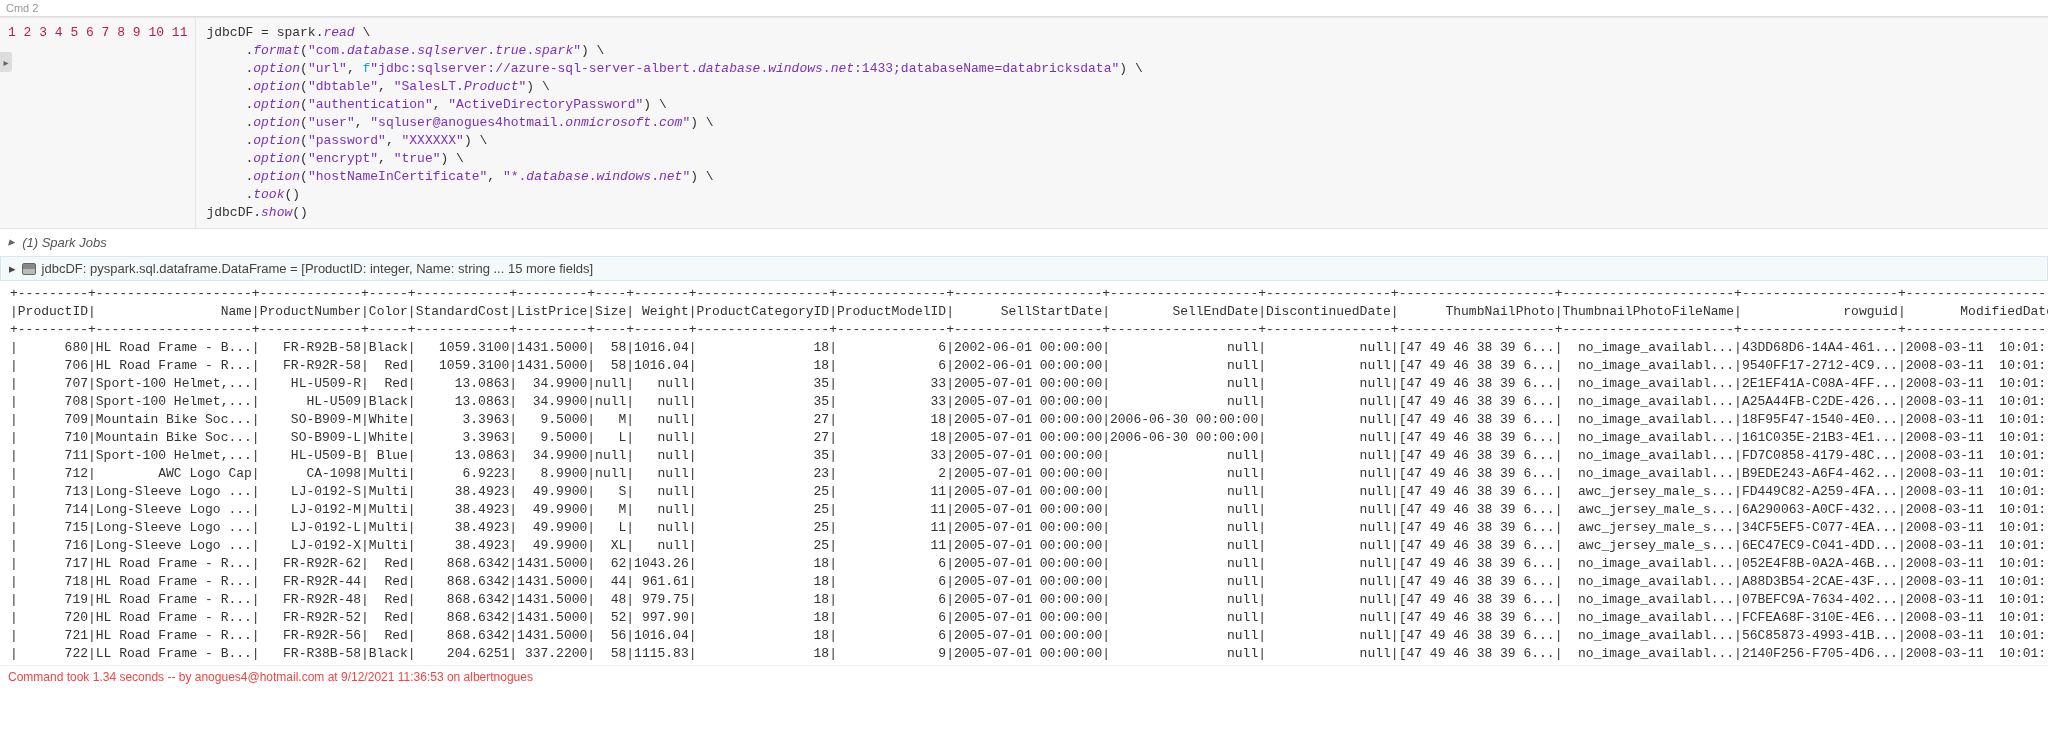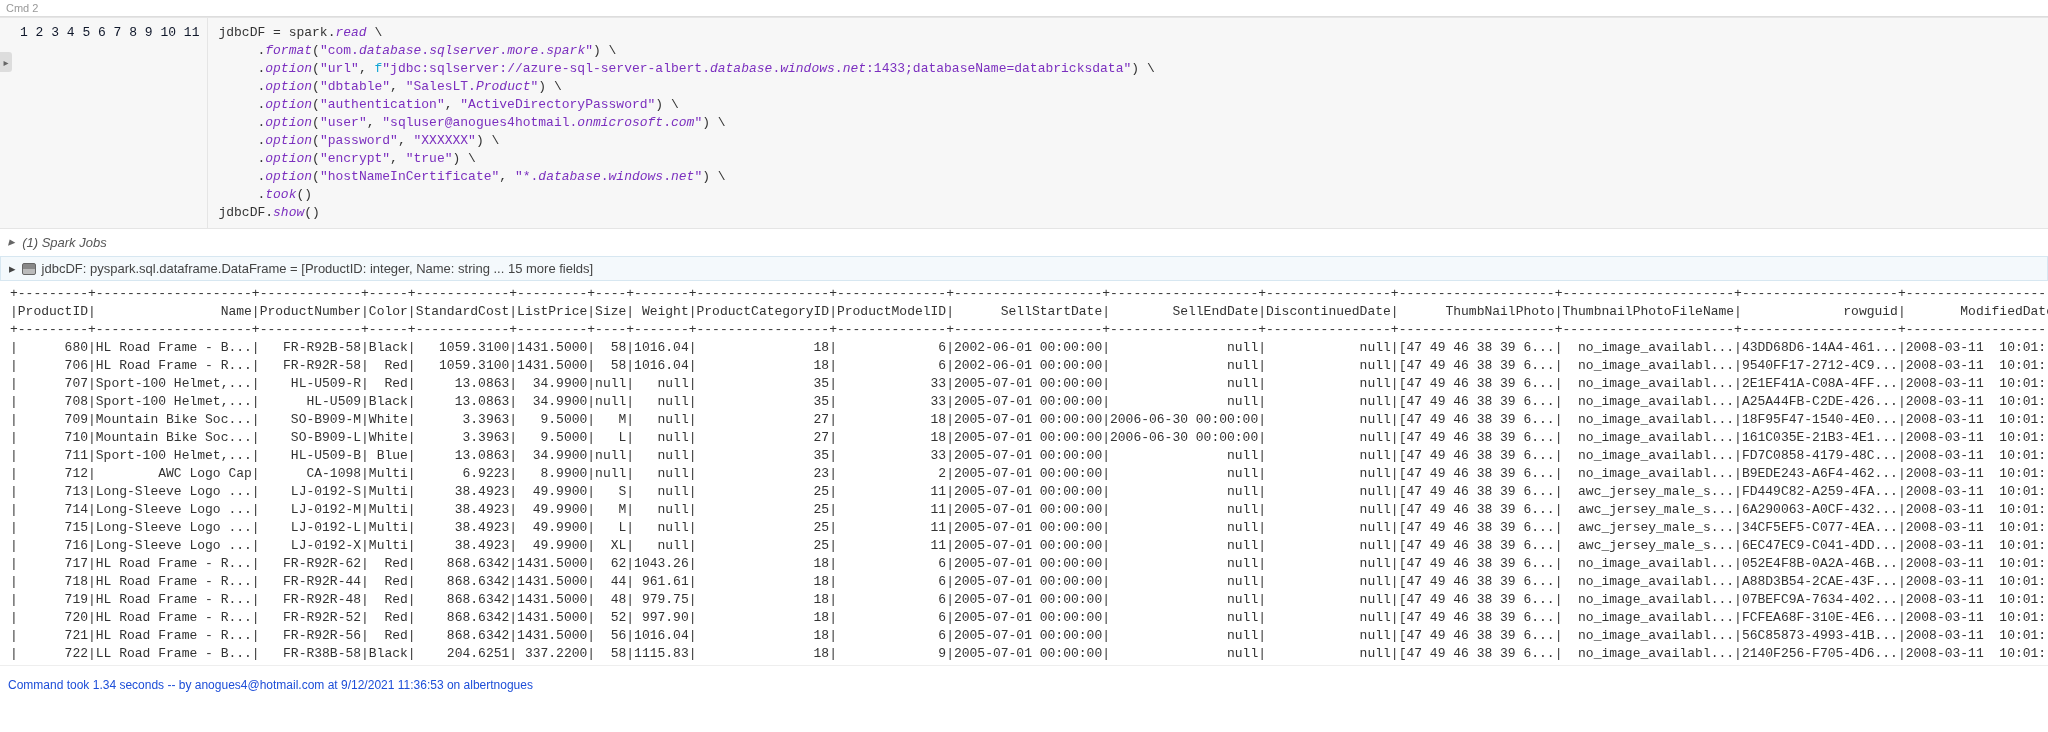--- a/index.html
+++ b/index.html
@@ -20,23 +20,23 @@
   .code-block {
     background:#f7f7f7;
     border-top:1px solid #e5e5e5;
     border-bottom:1px solid #e5e5e5;
     display:flex;
     font-family: Menlo, Consolas, "Courier New", monospace;
     font-size:13px;
     line-height:18px;
   }
   .gutter {
-    padding:6px 8px 6px 20px;
+    padding:6px 8px 6px 8px;
     text-align:right;
-    color:#0f172a;
+    color:#be185d;
     user-select:none;
     border-right:1px solid #e5e5e5;
     min-width:32px;
   }
   .code {
     padding:6px 10px;
     white-space:pre;
   }
   .tok-attr { color:#7b2fbf;font-style:italic; } 
   .tok-str { color:#7b2fbf; }
@@ -68,22 +68,22 @@
   .output {
     font-family: Menlo, Consolas, "Courier New", monospace;
     font-size:13px;
     line-height:18px;
     white-space:pre;
     padding:4px 10px 2px 10px;
     color:#333;
   }
   .footer {
     font-size:12px;
-    color:#1d4ed8;
-    padding:12px 8px;
+    color:#ef4444;
+    padding:4px 8px;
     border-top:1px solid #eee;
   }
   .handle {
     position:absolute;
     left:0; top:52px;
     width:12px; height:20px;
     background:#ddd;
     border-radius:0 3px 3px 0;
     display:flex; align-items:center; justify-content:center;
     font-size:10px; color:#666;
@@ -103,21 +103,21 @@
 3
 4
 5
 6
 7
 8
 9
 10
 11</div>
   <div class="code" id="code">jdbcDF = spark.<span class="tok-attr">read</span> \
-     .<span class="tok-attr">format</span>(<span class="tok-str">"com.<span class="tok-attr">database</span>.<span class="tok-attr">sqlserver</span>.<span class="tok-attr">more</span>.<span class="tok-attr">spark</span>"</span>) \
+     .<span class="tok-attr">format</span>(<span class="tok-str">"com.<span class="tok-attr">database</span>.<span class="tok-attr">sqlserver</span>.<span class="tok-attr">true</span>.<span class="tok-attr">spark</span>"</span>) \
      .<span class="tok-attr">option</span>(<span class="tok-str">"url"</span>, <span class="tok-key">f</span><span class="tok-str">"jdbc:sqlserver://azure-sql-server-albert.<span class="tok-attr">database</span>.<span class="tok-attr">windows</span>.<span class="tok-attr">net</span>:1433;databaseName=databricksdata"</span>) \
      .<span class="tok-attr">option</span>(<span class="tok-str">"dbtable"</span>, <span class="tok-str">"SalesLT.<span class="tok-attr">Product</span>"</span>) \
      .<span class="tok-attr">option</span>(<span class="tok-str">"authentication"</span>, <span class="tok-str">"ActiveDirectoryPassword"</span>) \
      .<span class="tok-attr">option</span>(<span class="tok-str">"user"</span>, <span class="tok-str">"sqluser@anogues4hotmail.<span class="tok-attr">onmicrosoft</span>.<span class="tok-attr">com</span>"</span>) \
      .<span class="tok-attr">option</span>(<span class="tok-str">"password"</span>, <span class="tok-str">"XXXXXX"</span>) \
      .<span class="tok-attr">option</span>(<span class="tok-str">"encrypt"</span>, <span class="tok-str">"true"</span>) \
      .<span class="tok-attr">option</span>(<span class="tok-str">"hostNameInCertificate"</span>, <span class="tok-str">"*.<span class="tok-attr">database</span>.<span class="tok-attr">windows</span>.<span class="tok-attr">net</span>"</span>) \
      .<span class="tok-attr">took</span>()
 jdbcDF.<span class="tok-attr">show</span>()</div>
 </div>

